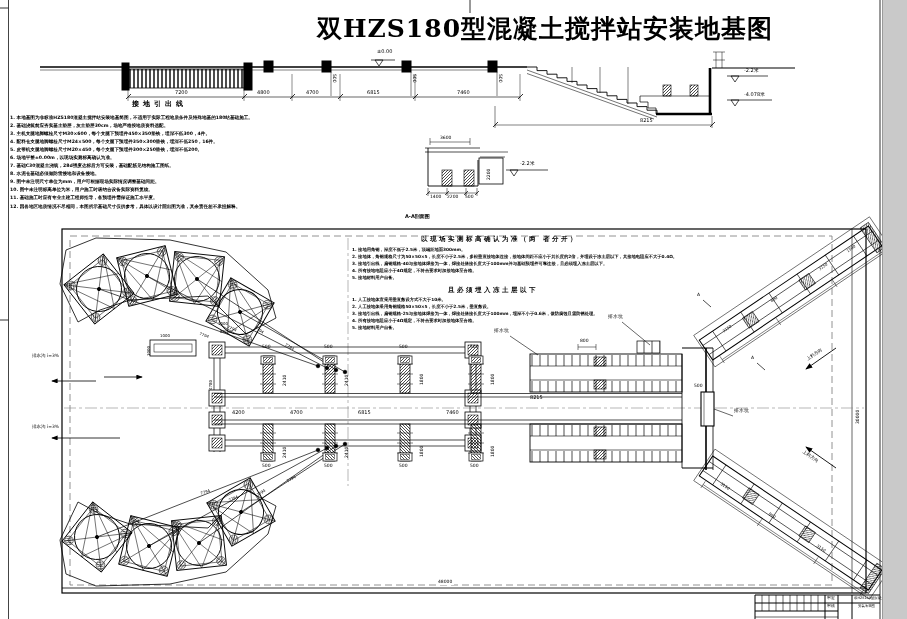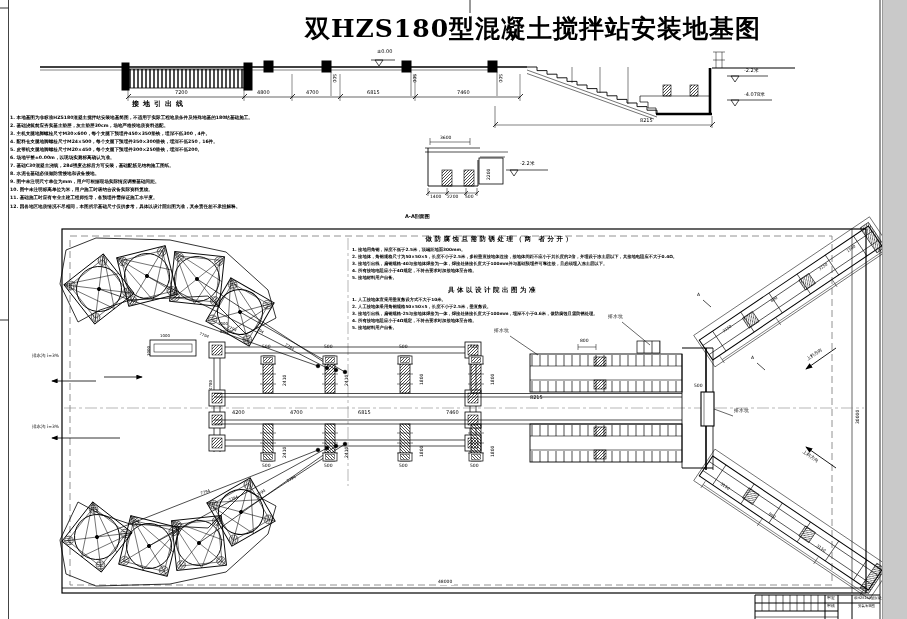--- a/index.html
+++ b/index.html
@@ -1,21 +1,21 @@
 <!DOCTYPE html>
 <html><head>
 <meta charset="utf-8">
 <style>
   html,body{margin:0;padding:0;background:#c9c9c9;}
   #sheet{position:relative;width:907px;height:619px;background:#ffffff;overflow:hidden;
          font-family:"DejaVu Sans",sans-serif;color:#000;}
   #gray-strip{position:absolute;left:882px;top:0;width:25px;height:619px;background:#c9c9c9;border-left:1px solid #9a9a9a;}
   svg{position:absolute;left:0;top:0;}
   .t{position:absolute;white-space:nowrap;color:#000;line-height:1;transform-origin:0 0;}
-  .title{font:bold 25px/1.15 "DejaVu Serif","Liberation Serif",serif;letter-spacing:1px;}
+  .title{font:bold 25px/1.15 "DejaVu Serif","Liberation Serif",serif;letter-spacing:1px;margin-left:12px;}
   .h1{font-size:7px;font-weight:bold;letter-spacing:4px;}
   .h2{font-size:6.5px;font-weight:bold;letter-spacing:2.5px;}
   .d5{font-size:5px;}
   .d{font-size:4.5px;}
   .d4{font-size:3.9px;}
   .d3{font-size:3.4px;}
   .b{font-weight:bold;}
   .ctr{transform:translateX(-50%);}
   .wb{background:#fff;padding:0 2px;}
   .notes{position:absolute;}
@@ -248,29 +248,29 @@
   <div>5. 皮带机支腿地脚螺栓尺寸M20×450，每个支腿下预埋件300×250垫铁，埋深不低200。</div>
   <div>6. 场地平整±0.00m，以现场实测标高确认为准。</div>
   <div>7. 基础C30混凝土浇筑，28d强度达标后方可安装，基础配筋见结构施工图纸。</div>
   <div>8. 水泥仓基础必须做防雷接地和设备接地。</div>
   <div>9. 图中未注明尺寸单位为mm，用户可根据现场实际情况调整基础间距。</div>
   <div>10. 图中未注明标高单位为米，用户施工时请结合设备实际资料复核。</div>
   <div>11. 基础施工时应有专业土建工程师指导，各预埋件需保证施工水平度。</div>
   <div>12. 因各地区地质情况不尽相同，本图所示基础尺寸仅供参考，具体以设计院出图为准，其余责任恕不承担解释。</div>
 </div>
 
-<div class="t h2 ctr" style="left:500px;top:236px;">做防腐蚀且需防锈处理（两 者分开）</div>
+<div class="t h2 ctr" style="left:500px;top:236px;">以现场实测标高确认为准（两 者分开）</div>
 <div class="notes" id="g1" style="left:352px;top:247px;width:300px;">
   <div>1. 接地用角钢，深度不低于2.5米，顶端距地面300mm。</div>
   <div>2. 接地体，角钢规格尺寸为50×50×5，长度不小于2.5米，多根垂直接地体连接，接地体间距不应小于其长度的2倍，并埋设于冻土层以下，其接地电阻应不大于0.4Ω。</div>
   <div>3. 接地引出线，扁钢规格-40与接地体焊接为一体，焊接处搭接长度大于100mm并与基础预埋件可靠连接，且必须埋入冻土层以下。</div>
   <div>4. 所有接地电阻应小于4Ω规定，不符合要求时加接地体至合格。</div>
   <div>5. 接地材料用户自备。</div>
 </div>
-<div class="t h2 ctr" style="left:493px;top:287px;">具体以设计院出图为准</div>
+<div class="t h2 ctr" style="left:493px;top:287px;">且必须埋入冻土层以下</div>
 <div class="notes" id="g2" style="left:352px;top:297px;width:300px;">
   <div>1. 人工接地体宜采用垂直敷设方式不大于10米。</div>
   <div>2. 人工接地体采用角钢规格50×50×5，长度不小于2.5米，垂直敷设。</div>
   <div>3. 接地引出线，扁钢规格-25与接地体焊接为一体，焊接处搭接长度大于100mm，埋深不小于0.6米，做防腐蚀且需防锈处理。</div>
   <div>4. 所有接地电阻应小于4Ω规定，不符合要求时加接地体至合格。</div>
   <div>5. 接地材料用户自备。</div>
 </div>
 
 <span class="t d5" style="left:175px;top:90px;">7200</span>
 <span class="t d5" style="left:257px;top:90px;">4800</span>

